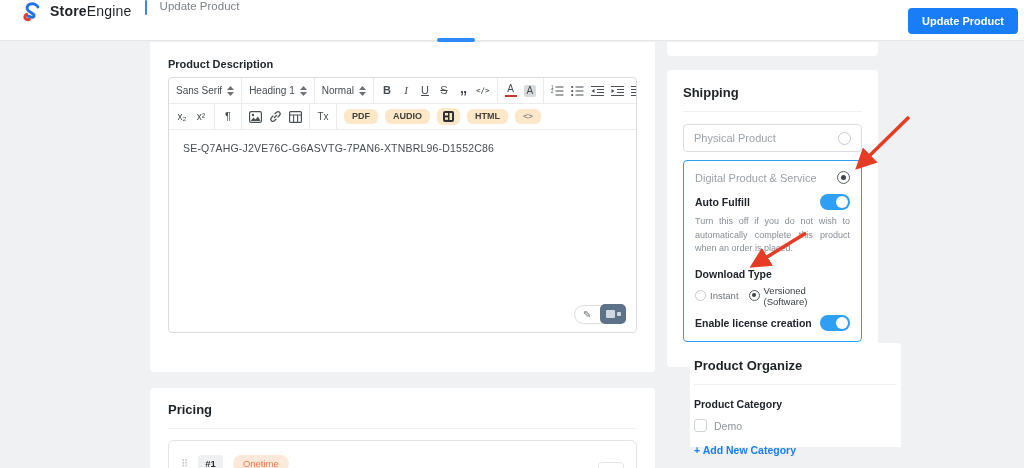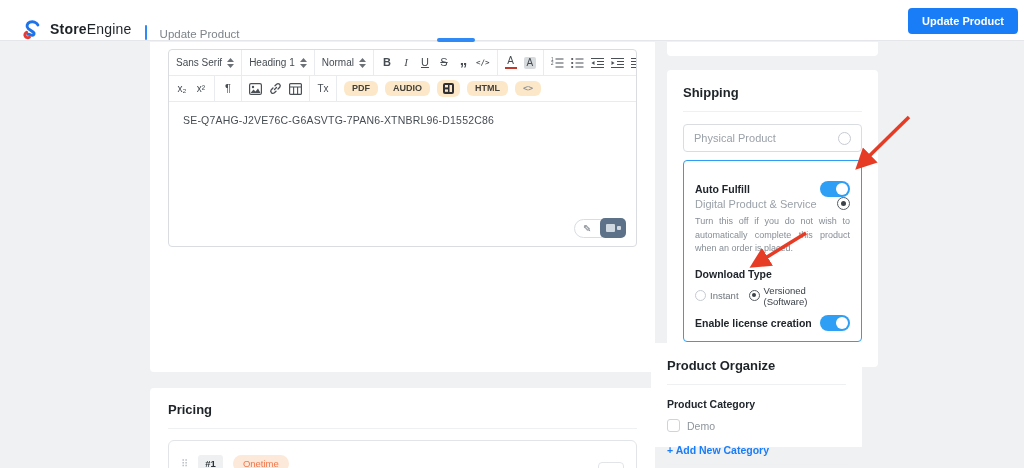--- a/index.html
+++ b/index.html
@@ -5,45 +5,45 @@
   * { margin:0; padding:0; box-sizing:border-box; }
   html,body { width:1024px; height:468px; }
   body {
     position:relative; overflow:hidden;
     background:#f0f1f2;
     font-family:"Liberation Sans", sans-serif;
     color:#1d2327;
   }
   
   .header { position:absolute; left:0; top:0; width:1024px; height:41px; background:#fff;
-            border-bottom:1px solid #e4e6e9; display:flex; align-items:flex-end; z-index:5; }
+            border-bottom:1px solid #e4e6e9; display:flex; align-items:flex-start; z-index:5; }
   .brand { display:flex; align-items:center; margin-left:20px; }
   .logo { width:22px; height:22px; margin-right:8px; }
   .brand-name { font-size:14px; color:#1e2327; letter-spacing:.2px; }
   .brand-name b { font-weight:700; }
   .brand-sep { width:2px; height:15px; background:#2f8af5; border-radius:1px; margin:0 13px; }
   .page-title { font-size:11.5px; color:#7d8389; }
   .tab-indicator { position:absolute; left:437px; top:38px; width:38px; height:4px;
                    background:#2f8af5; border-radius:3px; }
   .ext-btn { position:absolute; right:100px; top:12px; width:18px; height:18px; cursor:pointer; }
   .update-btn { position:absolute; right:6px; top:8px; height:26px; padding:0 14px;
                 background:#1a7df8; color:#fff; font-size:11px; font-weight:700;
                 border:none; border-radius:4px; display:flex; align-items:center; cursor:pointer; }
   
   .card { position:absolute; background:#fff; border-radius:4px; }
   .main-card { left:150px; top:42px; width:505px; height:330px; border-radius:0 0 4px 4px; }
   .pricing-card { left:150px; top:388px; width:505px; height:80px; border-radius:4px 4px 0 0; }
   .side-stub { left:667px; top:42px; width:211px; height:14px; border-radius:0 0 4px 4px; }
   .shipping-card { left:667px; top:70px; width:211px; height:297px; padding:15px 16px; }
-  .organize-card { left:651px; top:343px; width:211px; height:104px; padding:15px 16px; border-radius:4px 4px 0 0; }
+  .organize-card { left:690px; top:343px; width:211px; height:104px; padding:15px 4px; border-radius:4px 4px 0 0; }
   .card-title { font-size:13px; font-weight:700; color:#1d2327; }
   .divider { border-top:1px solid #eef0f2; margin-top:11px; }
   
   .section-label { margin:16px 18px 0; font-size:11px; font-weight:700; color:#23282d; }
-  .editor { margin:7px 18px 0; border:1px solid #d9dde1; border-radius:4px; height:198px; position:relative; background:#fff; }
+  .editor { margin:7px 18px 0; border:1px solid #d9dde1; border-radius:4px; height:256px; position:relative; background:#fff; }
   .tb-row { height:26px; border-bottom:1px solid #e9ecee; display:flex; align-items:stretch; overflow:hidden; }
   .tb-group { display:flex; align-items:center; padding:0 7px; border-right:1px solid #e9ecee; gap:7px; }
   .tb-group:last-child { border-right:none; }
   .tb-select { display:flex; align-items:center; gap:5px; font-size:10px; color:#454c52; cursor:pointer; white-space:nowrap; }
   .tb-btn { font-size:11px; color:#454c52; cursor:pointer; line-height:1; display:flex; align-items:center; justify-content:center; min-width:12px; }
   .g-bold { font-weight:700; }
   .g-italic { font-family:"Liberation Serif", serif; font-style:italic; }
   .g-under { text-decoration:underline; }
   .g-strike { text-decoration:line-through; }
   .g-quote { font-size:15px; font-weight:700; margin-top:-7px; letter-spacing:-1px; }
@@ -126,20 +126,21 @@
   <span class="ext-btn">
     <svg class="icon" width="18" height="18" viewBox="0 0 20 20">
       <path d="M8 4H5a2 2 0 0 0-2 2v9a2 2 0 0 0 2 2h9a2 2 0 0 0 2-2v-3" fill="none" stroke="#5d646b" stroke-width="1.6" stroke-linecap="round"></path>
       <path d="M11 3h6v6M17 3l-8 8" fill="none" stroke="#5d646b" stroke-width="1.6" stroke-linecap="round"></path>
     </svg>
   </span>
   <button class="update-btn">Update Product</button>
 </div>
 
 <div class="card main-card">
+  <div class="section-label">Product Description</div>
 
   <div class="editor">
 
     <div class="tb-row">
       <div class="tb-group">
         <span class="tb-select">
           <span>Sans Serif</span>
           <svg class="icon" width="7" height="10" viewBox="0 0 7 10">
               <path d="M3.5 0L7 4H0z" fill="#6b7177"></path>
               <path d="M3.5 10L0 6h7z" fill="#6b7177"></path>
@@ -297,27 +298,27 @@
 <div class="card shipping-card">
   <div class="card-title">Shipping</div>
   <div class="divider"></div>
 
   <div class="opt-box">
     <span class="opt-label">Physical Product</span>
     <span class="radio"></span>
   </div>
 
   <div class="digital-box">
+    <div class="flex-row">
+      <span class="opt-label">Digital Product &amp; Service</span>
+      <span class="radio sel"></span>
+    </div>
     <div class="flex-row" style="margin-top:10px;">
       <span class="bold-label">Auto Fulfill</span>
       <span class="toggle"></span>
-    </div>
-    <div class="flex-row">
-      <span class="opt-label">Digital Product &amp; Service</span>
-      <span class="radio sel"></span>
     </div>
     <div class="help-text">Turn this off if you do not wish to automatically complete this product when an order is placed.</div>
     <div class="bold-label dl-label">Download Type</div>
     <div class="dl-options">
       <span class="dl-opt">
         <span class="radio"></span>
         <span class="dl-opt-label">Instant</span>
       </span>
       <span class="dl-opt">
         <span class="radio sel"></span>

